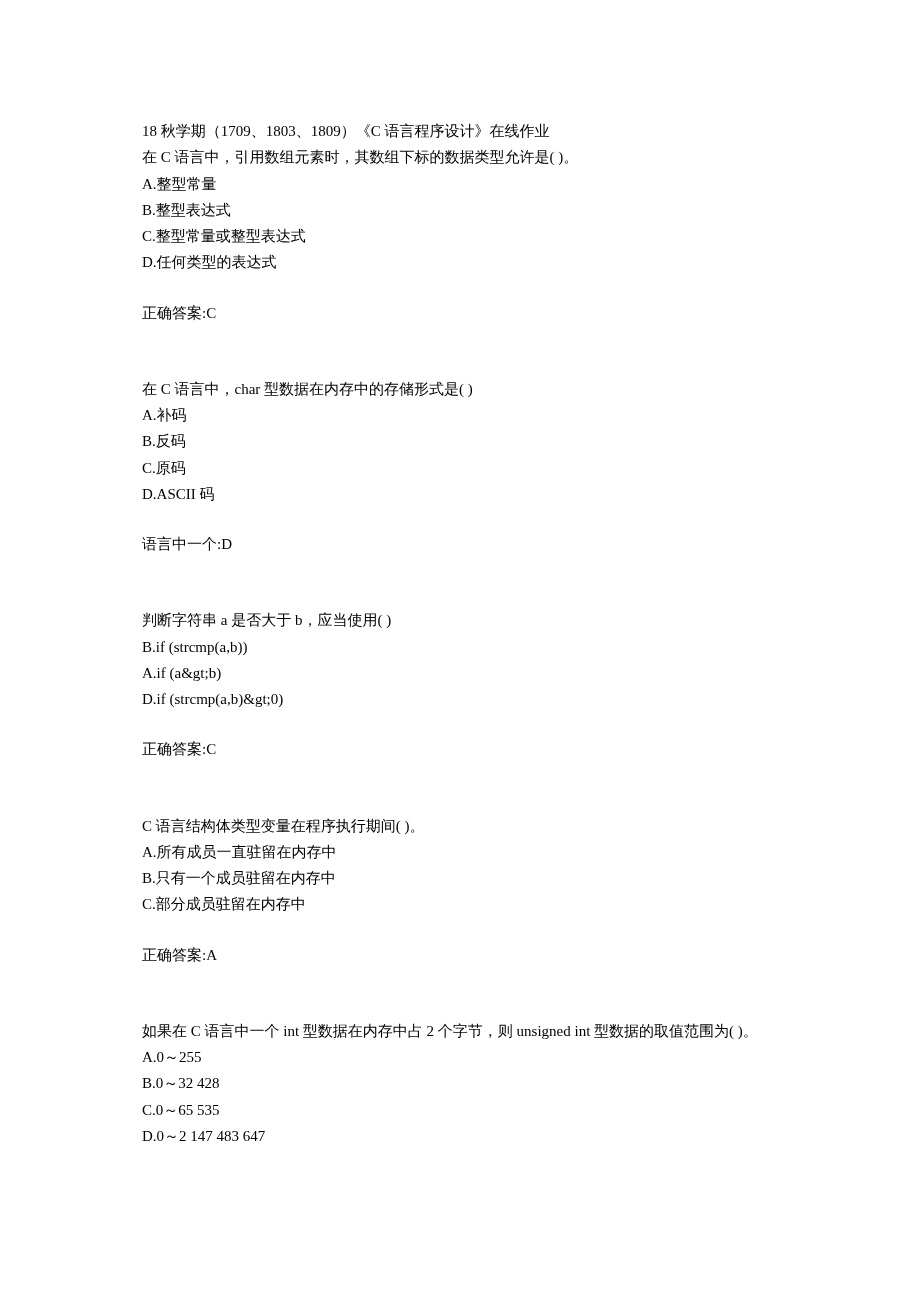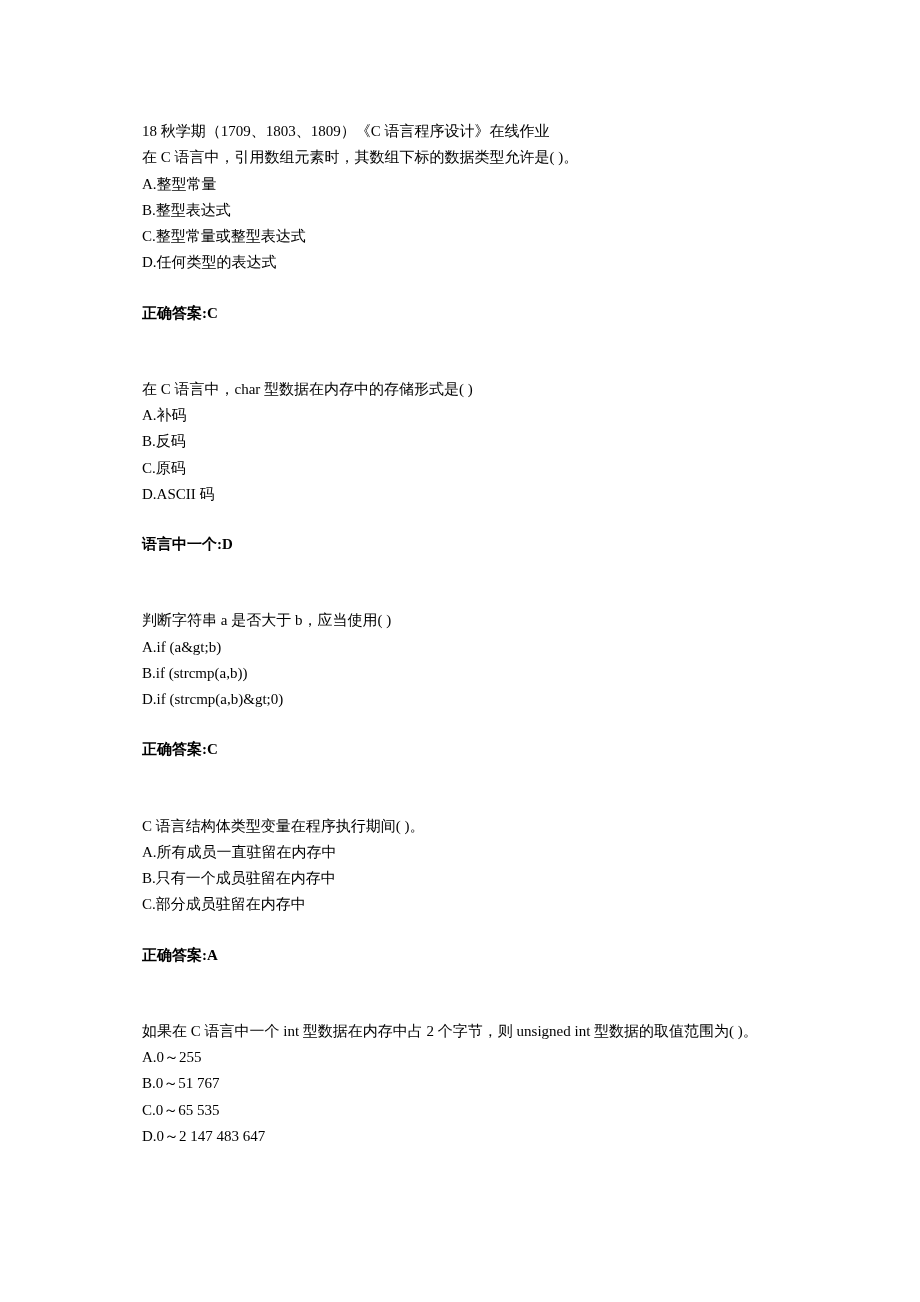--- a/index.html
+++ b/index.html
@@ -19,21 +19,20 @@
     .line {
       display: block;
       white-space: pre-wrap;
       margin-left: 20px;
     }
     .question-block {
       margin-bottom: 50px;
     }
     .answer-line {
       margin-top: 24px;
-      font-weight: bold;
     }
   </style>
 </head>
 <body>
 
 <div class="line">18 秋学期（1709、1803、1809）《C 语言程序设计》在线作业</div>
 
 <div class="question-block">
   <div class="line">在 C 语言中，引用数组元素时，其数组下标的数据类型允许是( )。</div>
   <div class="line">A.整型常量</div>
@@ -47,33 +46,33 @@
   <div class="line">在 C 语言中，char 型数据在内存中的存储形式是( )</div>
   <div class="line">A.补码</div>
   <div class="line">B.反码</div>
   <div class="line">C.原码</div>
   <div class="line">D.ASCII 码</div>
   <div class="line answer-line">语言中一个:D</div>
 </div>
 
 <div class="question-block">
   <div class="line">判断字符串 a 是否大于 b，应当使用( )</div>
+  <div class="line">B.if (strcmp(a,b))</div>
   <div class="line">A.if (a&amp;gt;b)</div>
-  <div class="line">B.if (strcmp(a,b))</div>
   <div class="line">D.if (strcmp(a,b)&amp;gt;0)</div>
   <div class="line answer-line">正确答案:C</div>
 </div>
 
 <div class="question-block">
   <div class="line">C 语言结构体类型变量在程序执行期间( )。</div>
   <div class="line">A.所有成员一直驻留在内存中</div>
   <div class="line">B.只有一个成员驻留在内存中</div>
   <div class="line">C.部分成员驻留在内存中</div>
   <div class="line answer-line">正确答案:A</div>
 </div>
 
 <div class="question-block">
   <div class="line">如果在 C 语言中一个 int 型数据在内存中占 2 个字节，则 unsigned int 型数据的取值范围为( )。</div>
   <div class="line">A.0～255</div>
-  <div class="line">B.0～51 767</div>
+  <div class="line">B.0～32 428</div>
   <div class="line">C.0～65 535</div>
   <div class="line">D.0～2 147 483 647</div>
 </div>
 
 </body></html>

